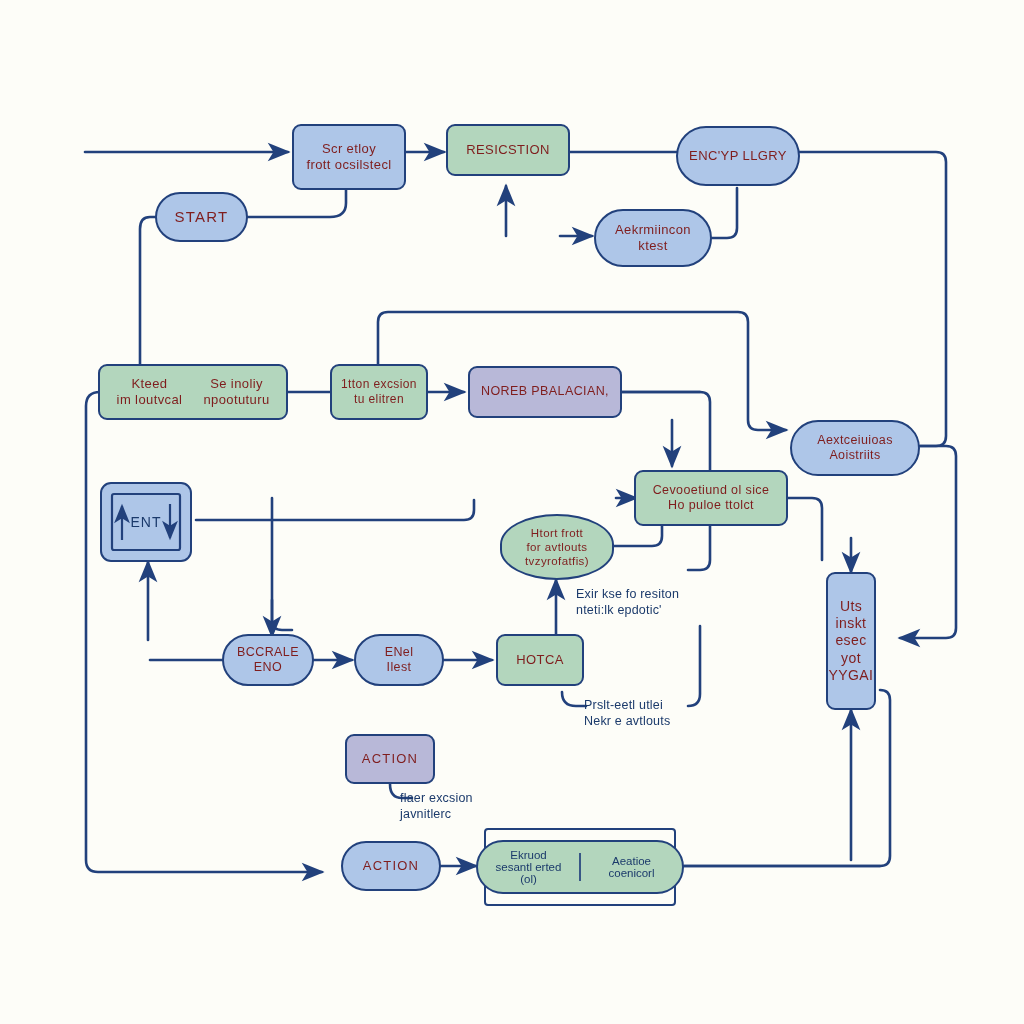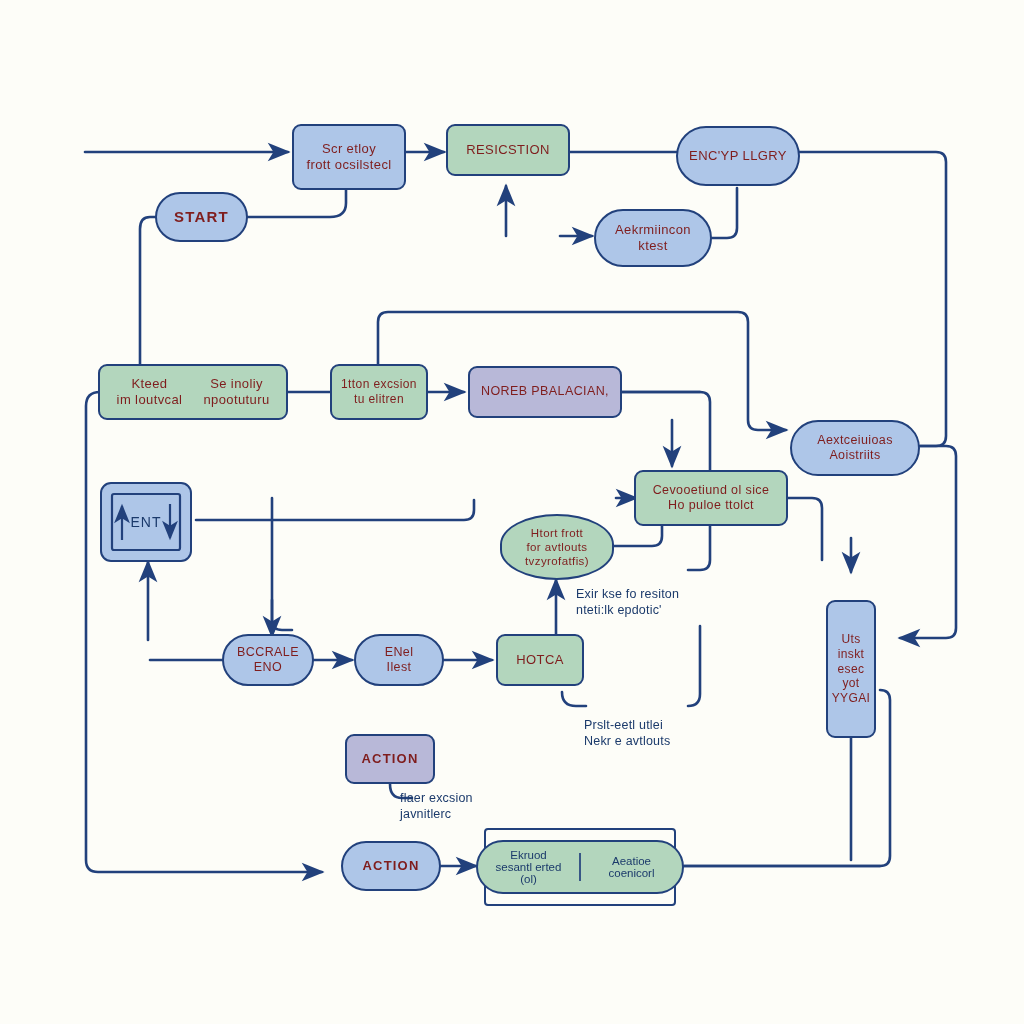--- a/index.html
+++ b/index.html
@@ -34,21 +34,21 @@
   .r-ellipse{border-radius:50%/46%;}
 
   .cap{
     position:absolute;
     color:#1b3a6b;
     font-size:12.5px;
     line-height:1.3;
     text-align:left;
     letter-spacing:.2px;
   }
-  .strong{font-weight:700;letter-spacing:1.2px;}
+  .strong{font-weight:400;letter-spacing:1.2px;}
   .two-col{display:flex;align-items:center;justify-content:space-around;width:100%;}
   .two-col > span{flex:1;}
   .vdiv{width:2px;background:#22417c;height:56%;opacity:.85;}
 
   
   .subproc{position:absolute;box-sizing:border-box;}
   .subproc .outer{
     position:absolute;left:0;top:0;right:0;bottom:0;
     border:2.4px solid #22417c;background:#fdfdf8;border-radius:4px;
   }
@@ -218,21 +218,21 @@
     <span>Cevooetiund ol sice</span>
     <span>Ho puloe ttolct</span>
   </div>
 
   <div class="node r-ellipse fill-green" style="left:500px;top:514px;width:114px;height:66px;flex-direction:column;font-size:11.5px;">
     <span>Htort frott</span>
     <span>for avtlouts</span>
     <span>tvzyrofatfis)</span>
   </div>
 
-  <div class="node r-rect fill-blue" style="left:826px;top:572px;width:50px;height:138px;flex-direction:column;font-size:12px;margin-top:28px;">
+  <div class="node r-rect fill-blue" style="left:826px;top:572px;width:50px;height:138px;flex-direction:column;font-size:14px;">
     <span>Uts</span>
     <span>inskt</span>
     <span>esec</span>
     <span>yot</span>
     <span>YYGAI</span>
   </div>
 
   <div class="node r-stadium fill-blue" style="left:222px;top:634px;width:92px;height:52px;flex-direction:column;font-size:12.5px;">
     <span>BCCRALE</span>
     <span>ENO</span>
@@ -264,21 +264,21 @@
         <span>(ol)</span>
       </span>
       <span class="vdiv"></span>
       <span style="display:flex;flex-direction:column;flex:1;font-size:11.5px;">
         <span>Aeatioe</span>
         <span>coenicorl</span>
       </span>
     </div>
   </div>
 
-  <div class="cap" style="left:584px;top:697px;width:130px;margin-top:20px;">
+  <div class="cap" style="left:584px;top:697px;width:130px;">
     <div>Prslt-eetl utlei</div>
     <div>Nekr e avtlouts</div>
   </div>
 
   <div class="cap" style="left:576px;top:586px;width:130px;">
     <div>Exir kse fo resiton</div>
     <div>nteti:lk epdotic'</div>
   </div>
 
   <div class="cap" style="left:400px;top:790px;width:130px;">

